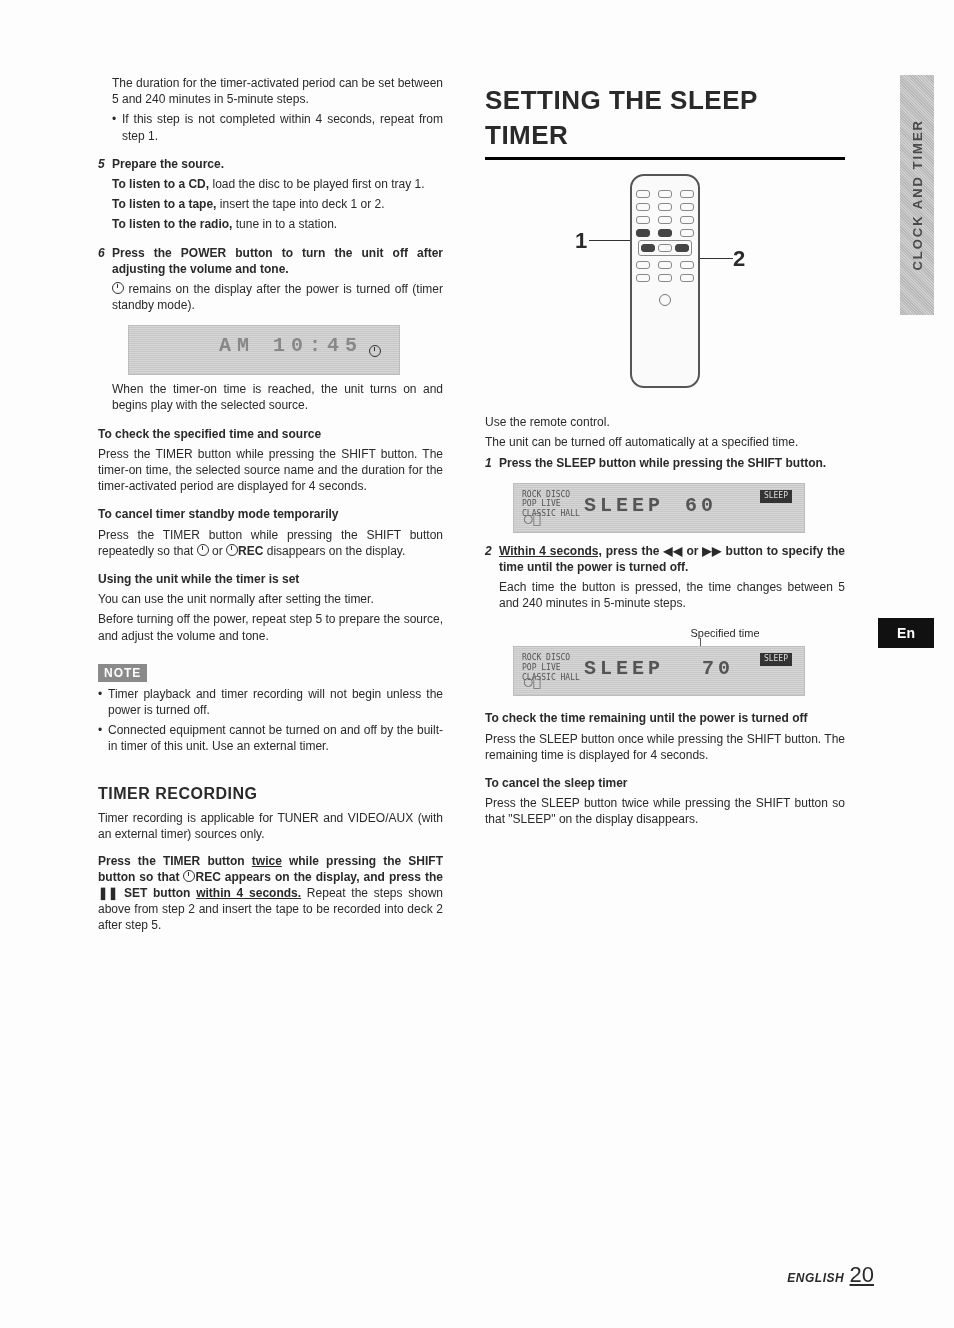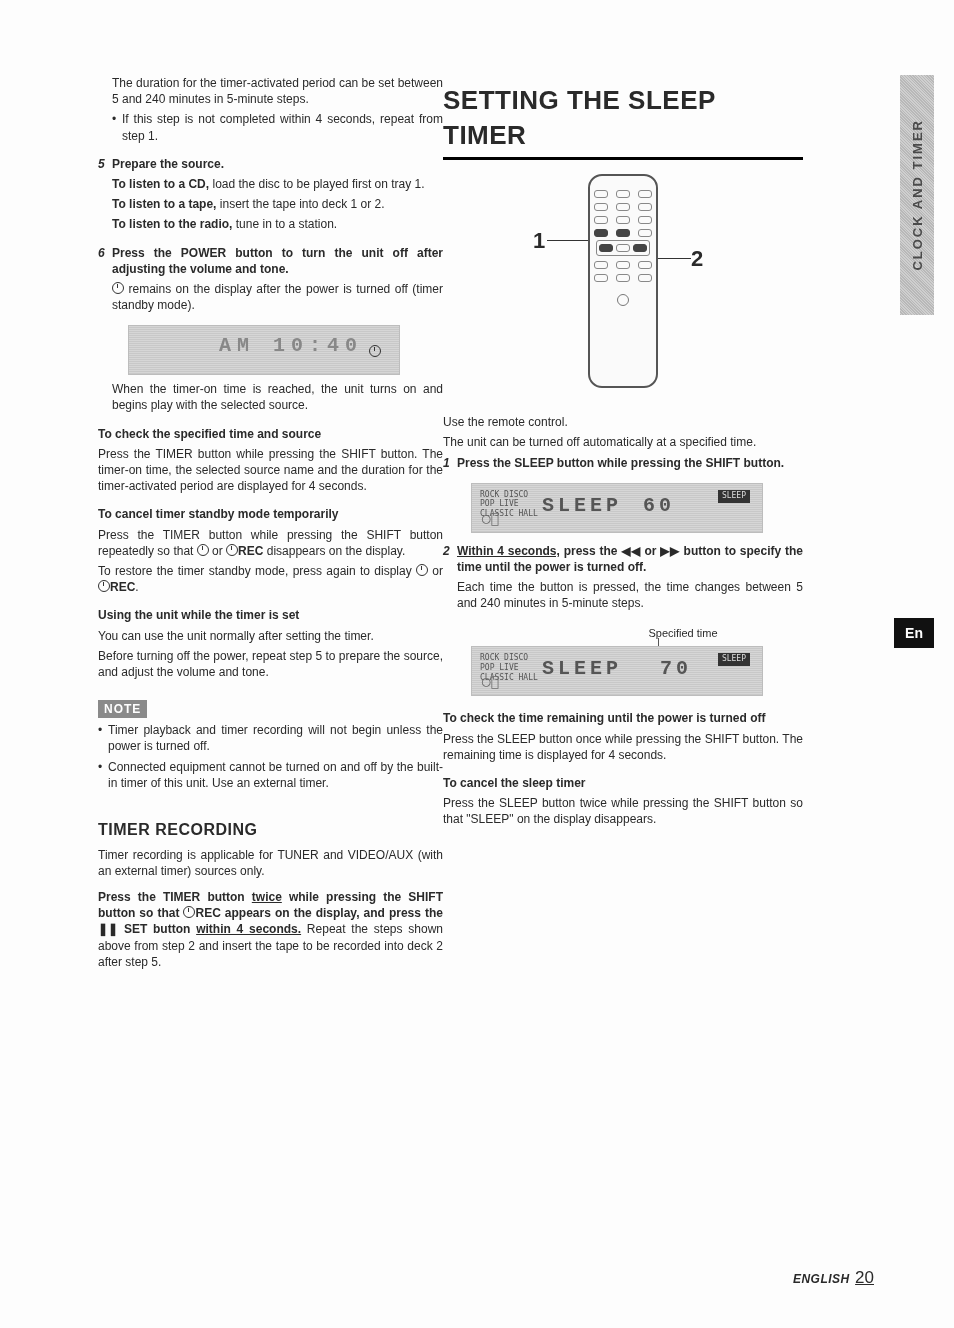--- a/index.html
+++ b/index.html
@@ -9,20 +9,21 @@
     font-family: Arial, Helvetica, sans-serif;
     font-size: 12px;
     color: #2a2a2a;
     width: 954px;
     height: 1328px;
     position: relative;
   }
   .page {
     padding: 75px 50px 40px 98px;
     display: flex;
+    gap: 42px;
   }
   .col {
     width: 345px;
     line-height: 1.35;
   }
   .col-right {
     width: 360px;
   }
   p { margin: 0 0 4px 0; }
   .just { text-align: justify; }
@@ -139,38 +140,38 @@
     transform: rotate(180deg);
     font-weight:bold;
     color:#4a4a4a;
     font-size:13px;
     letter-spacing:2px;
   }
   .en-tab {
     position:absolute;
     right:20px;
     top:618px;
-    width:40px;
+    width:56px;
     height:30px;
     background:#111;
     color:#fff;
     font-weight:bold;
     font-size:14px;
     display:flex;
     align-items:center;
     justify-content:center;
   }
   .footer {
     position:absolute;
     right:80px;
     bottom:40px;
     font-style:italic;
     font-size:12px;
   }
-  .footer .num { font-size:17px; font-style:normal; margin-left:2px;text-decoration:underline;}
+  .footer .num { font-size:22px; font-style:normal; margin-left:2px;text-decoration:underline;}
   .spec-time {
     font-size:11px;
     text-align:center;
     margin-top:10px;
     margin-bottom:-2px;
     margin-left:120px;
   }
   .spec-tick {
     width:1px; height:8px; background:#555; margin:0 auto 0 auto; margin-left:215px;
   }
@@ -223,35 +224,32 @@
 
     <div class="step-row" style="margin-top:8px">
       <div class="step-num">6</div>
       <div class="step-body">
         <p class="bold just">Press the POWER button to turn the unit off after adjusting the volume and tone.</p>
         <p class="just"><span class="timer-icon"></span><span> remains on the display after the power is turned off (timer standby mode).</span></p>
       </div>
     </div>
 
     <div class="lcd-box" style="margin-left:30px">
-      <span class="lcd-seg" style="left:90px;top:6px;letter-spacing:6px;color:#888">AM 10:40</span>
+      <span class="lcd-seg" style="left:90px;top:6px;letter-spacing:6px;color:#888">AM 10:45</span>
       <span style="position:absolute;right:18px;top:16px"><span class="timer-icon"></span></span>
     </div>
 
     <p class="just" style="padding-left:14px">When the timer-on time is reached, the unit turns on and begins play with the selected source.</p>
 
     <p class="subhead">To check the specified time and source</p>
     <p class="just">Press the TIMER button while pressing the SHIFT button. The timer-on time, the selected source name and the duration for the timer-activated period are displayed for 4 seconds.</p>
 
     <p class="subhead">To cancel timer standby mode temporarily</p>
     <p class="just">
       <span>Press the TIMER button while pressing the SHIFT button repeatedly so that </span><span class="timer-icon"></span><span> or </span><span class="timer-icon"></span><span class="bold">REC</span><span> disappears on the display.</span>
-    </p>
-    <p class="just">
-      <span>To restore the timer standby mode, press again to display </span><span class="timer-icon"></span><span> or </span><span class="timer-icon"></span><span class="bold">REC</span><span>.</span>
     </p>
 
     <p class="subhead">Using the unit while the timer is set</p>
     <p>You can use the unit normally after setting the timer.</p>
     <p class="just">Before turning off the power, repeat step 5 to prepare the source, and adjust the volume and tone.</p>
 
     <div class="note-tag">NOTE</div>
     <div class="indent-bullet" style="margin-top:4px">
       <div class="bullet-dot">•</div>
       <p class="just">Timer playback and timer recording will not begin unless the power is turned off.</p>

